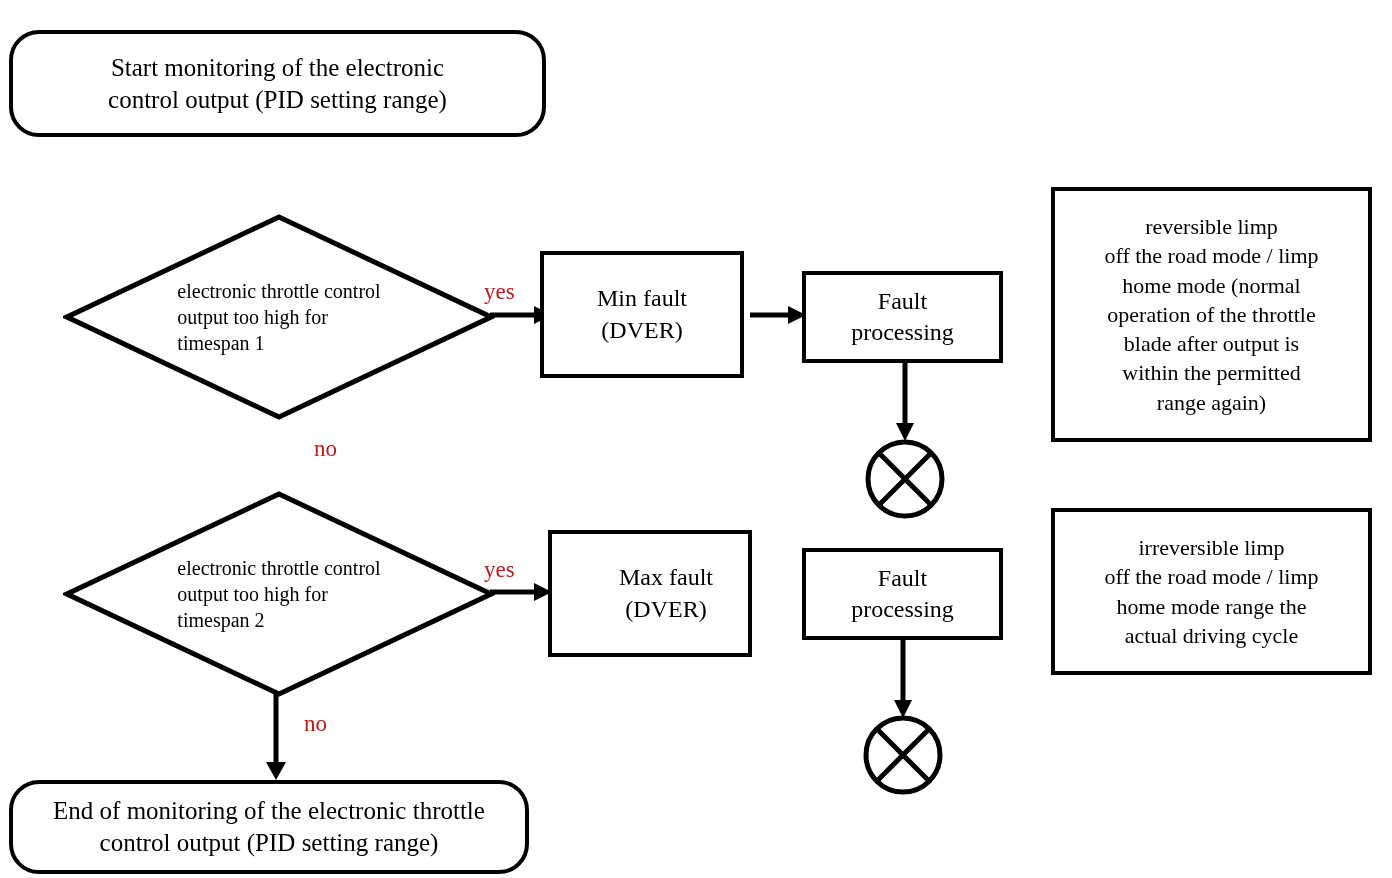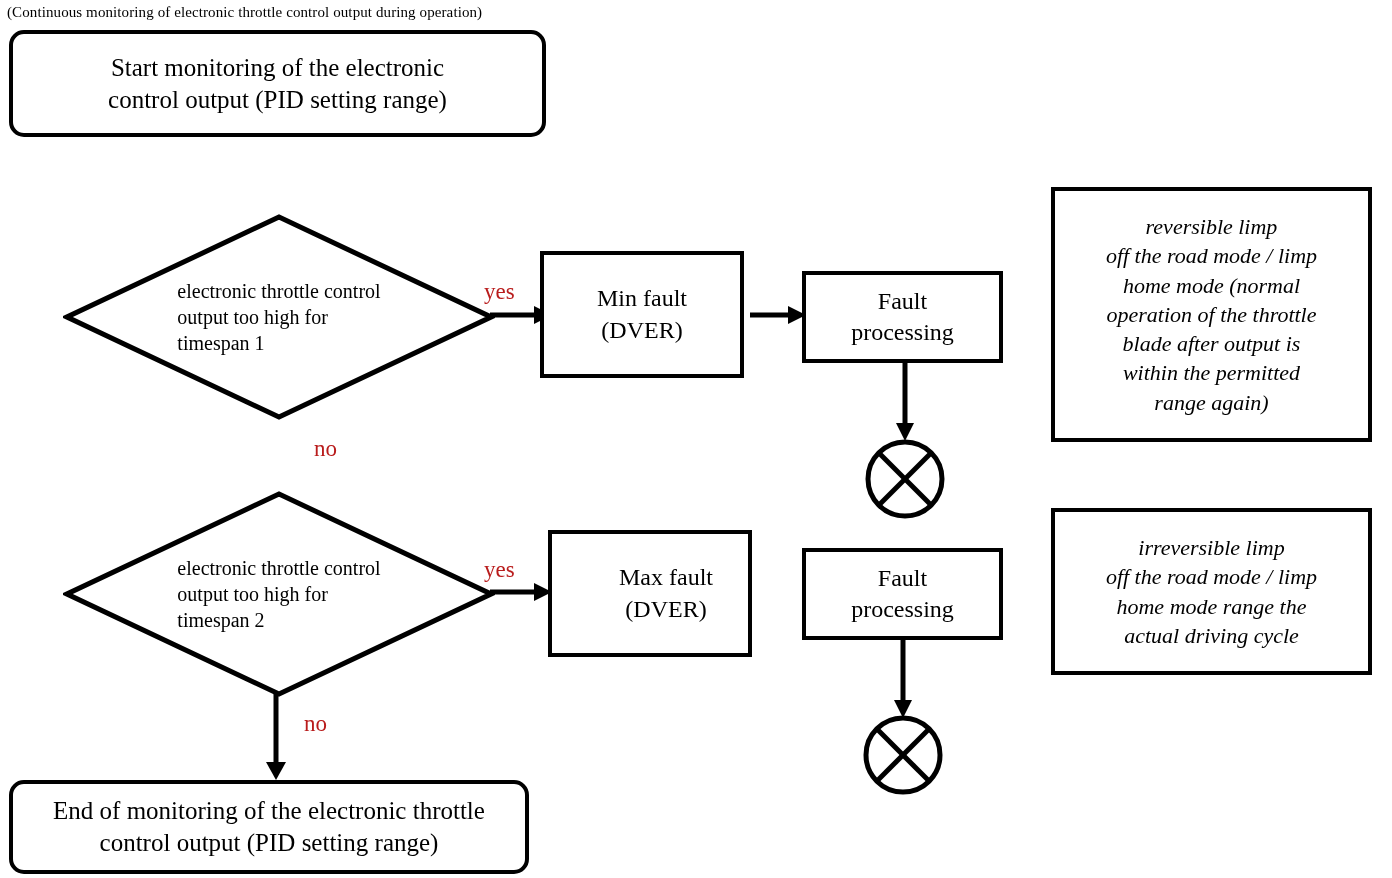--- a/index.html
+++ b/index.html
@@ -33,39 +33,38 @@
   }
   .node .txt {
     display: block;
     width: 100%;
     white-space: pre-line;
   }
 
   
   .terminator {
     border: 4px solid #000;
-    border-radius: 15px;
+    border-radius: 30px;
     font-size: 25px;
     line-height: 1.28;
   }
 
   
   .process {
     border: 4px solid #000;
     font-size: 24px;
     line-height: 1.3;
   }
 
   
   .note {
     border: 4px solid #000;
     font-size: 22px;
     line-height: 1.33;
     padding: 4px 12px;
-    font-style: italic;
   }
 
   
   .diamond {
     position: absolute;
   }
   .diamond svg {
     position: absolute;
     left: 0;
     top: 0;
@@ -116,21 +115,20 @@
   .xcircle {
     position: absolute;
   }
   .xcircle svg { display: block; }
 </style>
 </head>
 <body>
 
 <div id="canvas">
 
-  <div class="caption" style="left:7px; top:4px;">(Continuous monitoring of electronic throttle control output during operation)</div>
 
   <div class="node terminator" style="left:9px; top:30px; width:537px; height:107px;">
     <span class="txt">Start monitoring of the electronic
 control output (PID setting range)</span>
   </div>
 
   <div class="diamond" style="left:63px; top:213px; width:432px; height:208px;">
     <svg width="432" height="208" viewBox="0 0 432 208">
       <polygon points="216,4 428,104 216,204 4,104" fill="#ffffff" stroke="#000000" stroke-width="5" stroke-linejoin="miter"></polygon>
     </svg>

